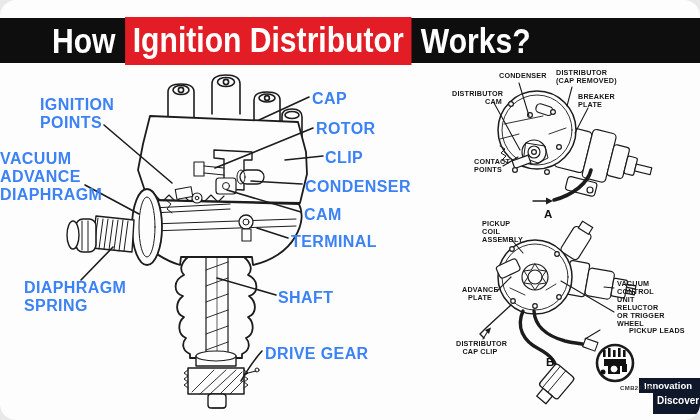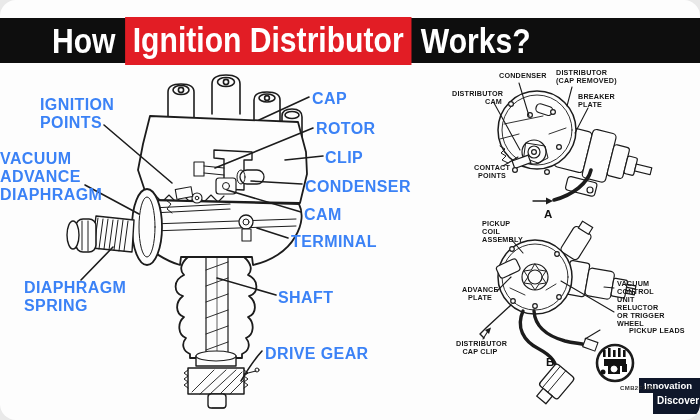--- a/index.html
+++ b/index.html
@@ -247,21 +247,21 @@
   <div class="lbl" style="left:278px;top:289px">SHAFT</div>
   <div class="lbl" style="left:265px;top:345px">DRIVE GEAR</div>
 
   <div class="sm" style="left:499px;top:72px">CONDENSER</div>
   <div class="sm" style="left:556px;top:69px">DISTRIBUTOR
 (CAP  REMOVED)</div>
   <div class="sm" style="left:452px;top:90px;width:50px;text-align:right">DISTRIBUTOR
 CAM</div>
   <div class="sm" style="left:578px;top:93px">BREAKER
 PLATE</div>
-  <div class="sm" style="left:474px;top:164px;width:36px;text-align:center">CONTACT
+  <div class="sm" style="left:474px;top:158px;width:36px;text-align:left">CONTACT
 POINTS</div>
   <div class="marker" style="left:544px;top:208px">A</div>
 
   <div class="sm" style="left:482px;top:220px;width:46px;text-align:left">PICKUP  COIL
 ASSEMBLY</div>
   <div class="sm" style="left:462px;top:286px;width:36px;text-align:center">ADVANCE
 PLATE</div>
   <div class="sm" style="left:617px;top:280px">VACUUM
 CONTROL
 UNIT</div>

